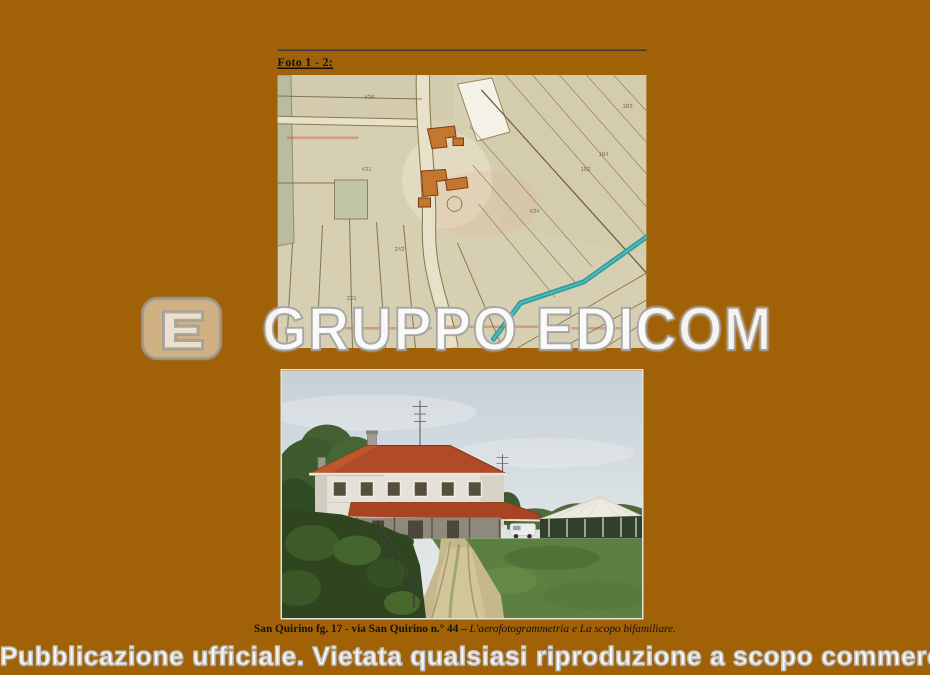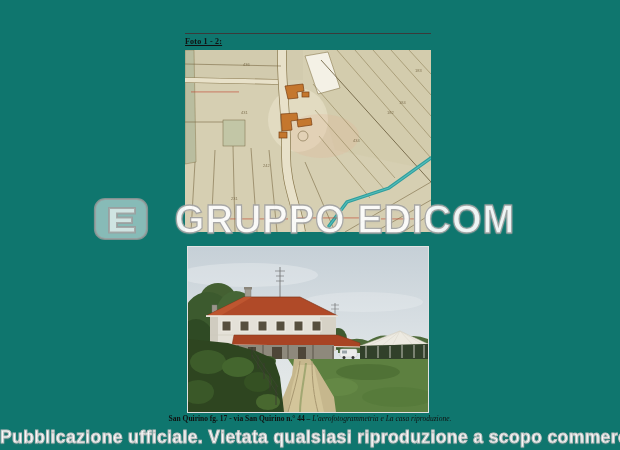--- a/index.html
+++ b/index.html
@@ -1,17 +1,17 @@
 <!DOCTYPE html>
 <html><head>
 <meta charset="utf-8">
 <style>
   html,body{margin:0;padding:0;background:#ffffff;}
   .page{
-    position:relative;width:620px;height:450px;background:#0f766e;overflow:hidden;
+    position:relative;width:620px;height:450px;background:#a16207;overflow:hidden;
     font-family:"Liberation Serif", serif;
   }
   .top-rule{position:absolute;left:185px;top:33px;width:246px;height:1px;background:#3a3a3a;}
   .foto-label{
     position:absolute;left:185px;top:37px;font-size:8px;font-weight:bold;
     text-decoration:underline;color:#111;letter-spacing:.2px;
   }
   .map-wrap{position:absolute;left:185px;top:50px;width:246px;height:182px;}
   .map-wrap svg{display:block;}
   .photo-wrap{position:absolute;left:188px;top:247px;width:240px;height:165px;outline:1px solid #e2e2e2;}
@@ -263,17 +263,17 @@
   </div>
 
   <div class="watermark">
     <svg width="62" height="46" viewBox="0 0 62 46">
       <rect x="4" y="3" width="52" height="40" rx="10" fill="rgba(255,255,255,0.5)" stroke="rgba(155,155,155,0.8)" stroke-width="2.2"></rect>
       <path d="M18,12 h26 v5.5 h-18 v4 h15 v5.5 h-15 v4 h18 v5.5 h-26 z" fill="rgba(255,255,255,0.6)" stroke="rgba(155,155,155,0.8)" stroke-width="2"></path>
     </svg>
     <span class="wm-text">GRUPPO EDICOM</span>
   </div>
 
-  <div class="caption"><span class="cap-bold">San Quirino fg. 17 - via San Quirino n.° 44 – </span><span class="cap-italic">L'aerofotogrammetria e La casa riproduzione.</span></div>
+  <div class="caption"><span class="cap-bold">San Quirino fg. 17 - via San Quirino n.° 44 – </span><span class="cap-italic">L'aerofotogrammetria e La scopo bifamiliare.</span></div>
 
   <div class="footer-watermark">Pubblicazione ufficiale. Vietata qualsiasi riproduzione a scopo commerciale</div>
 
 </div>
 
 </body></html>

